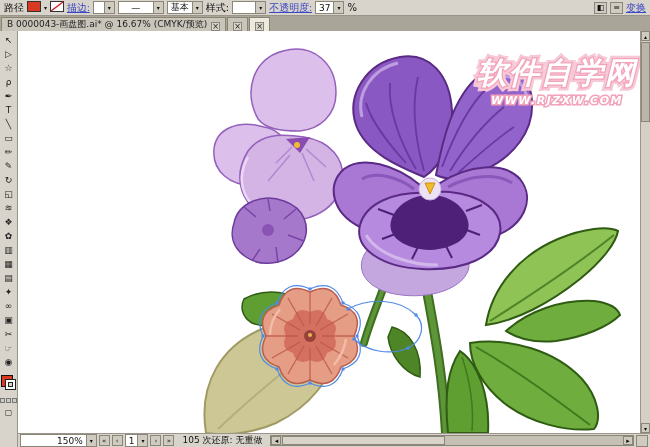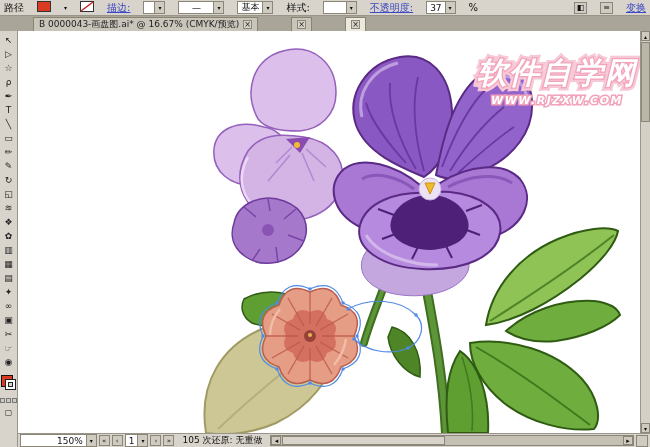--- a/index.html
+++ b/index.html
@@ -3,37 +3,37 @@
 <meta charset="utf-8">
 <style>
   * { box-sizing:border-box; margin:0; padding:0; }
   html,body { width:650px; height:447px; }
   body { position:relative; overflow:hidden; background:#d8d4cb;
          font-family:"DejaVu Sans","Liberation Sans",sans-serif; color:#111; }
 
   
   .control-bar { position:absolute; left:0; top:0; width:650px; height:16px;
     background:#d8d4cb; border-bottom:1px solid #9a958a;
-    display:flex; align-items:center; gap:13px; padding:0 4px; font-size:10px; white-space:nowrap; }
-  .link { color:#3b47c4; text-decoration:underline; cursor:pointer; }
+    display:flex; align-items:center; gap:3px; padding:0 4px; font-size:10px; white-space:nowrap; }
+  .link { color:#3b47c4; text-decoration:underline; cursor:pointer;font-family:Liberation Serif, serif; }
   .combo { display:inline-flex; align-items:center; height:13px; background:#fff;
     border:1px solid #8a8678; font-size:9px; }
   .combo .val { padding:0 3px; min-width:10px; text-align:center; }
   .combo .arr { width:10px; align-self:stretch; background:#cfcbc1; border-left:1px solid #8a8678;
     font-size:6px; display:flex; align-items:center; justify-content:center; }
   .icon-btn { width:13px; height:12px; border:1px solid #8a8678; background:#cfcbc1;
     font-size:8px; display:inline-flex; align-items:center; justify-content:center; }
   .cb-spacer { flex:1; }
 
   
   .tab-bar { position:absolute; left:0; top:16px; width:650px; height:15px; background:#a9a598;
     display:flex; align-items:flex-end; padding-left:1px; }
-  .tab { display:flex; align-items:center; gap:4px; height:14px; padding:0 5px; font-size:9px;
+  .tab { display:flex; align-items:flex-end; gap:4px; height:14px; padding:0 5px; font-size:9px;
     background:#c9c5ba; border:1px solid #88846f; border-bottom:none; margin-right:1px; color:#222;
-    white-space:nowrap;margin-left:32px; }
+    white-space:nowrap; }
   .tab.active { background:#eceade; }
   .tab-close { width:9px; height:9px; line-height:8px; text-align:center; font-size:8px;
     border:1px solid #8a8678; background:#d8d4c9; }
 
   
   .toolbar { position:absolute; left:0; top:31px; width:18px; height:416px; background:#d8d4cb;
     border-right:1px solid #9a958a; display:flex; flex-direction:column; align-items:center; padding-top:2px; }
   .tool { width:16px; height:14px; display:flex; align-items:center; justify-content:center;
     font-size:9px; color:#222; }
   .tb-swatches { position:relative; width:16px; height:24px; margin-top:3px; }

